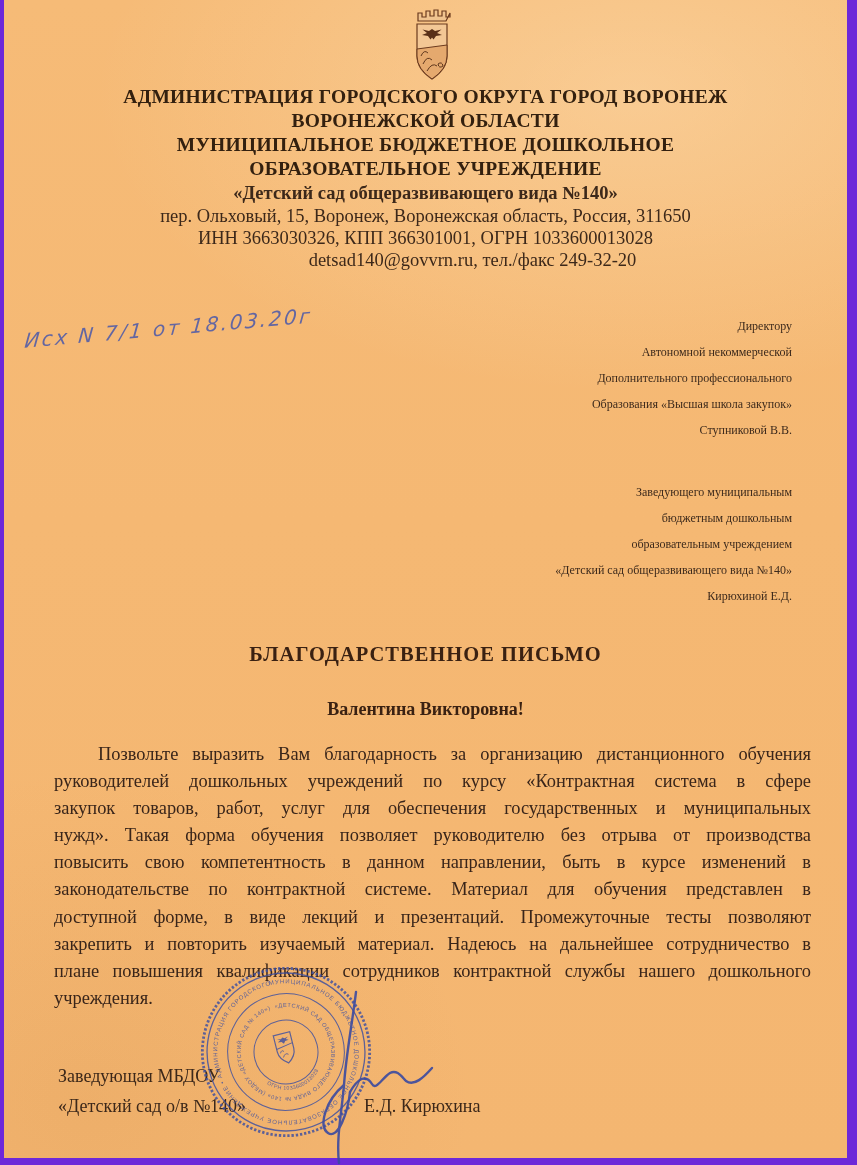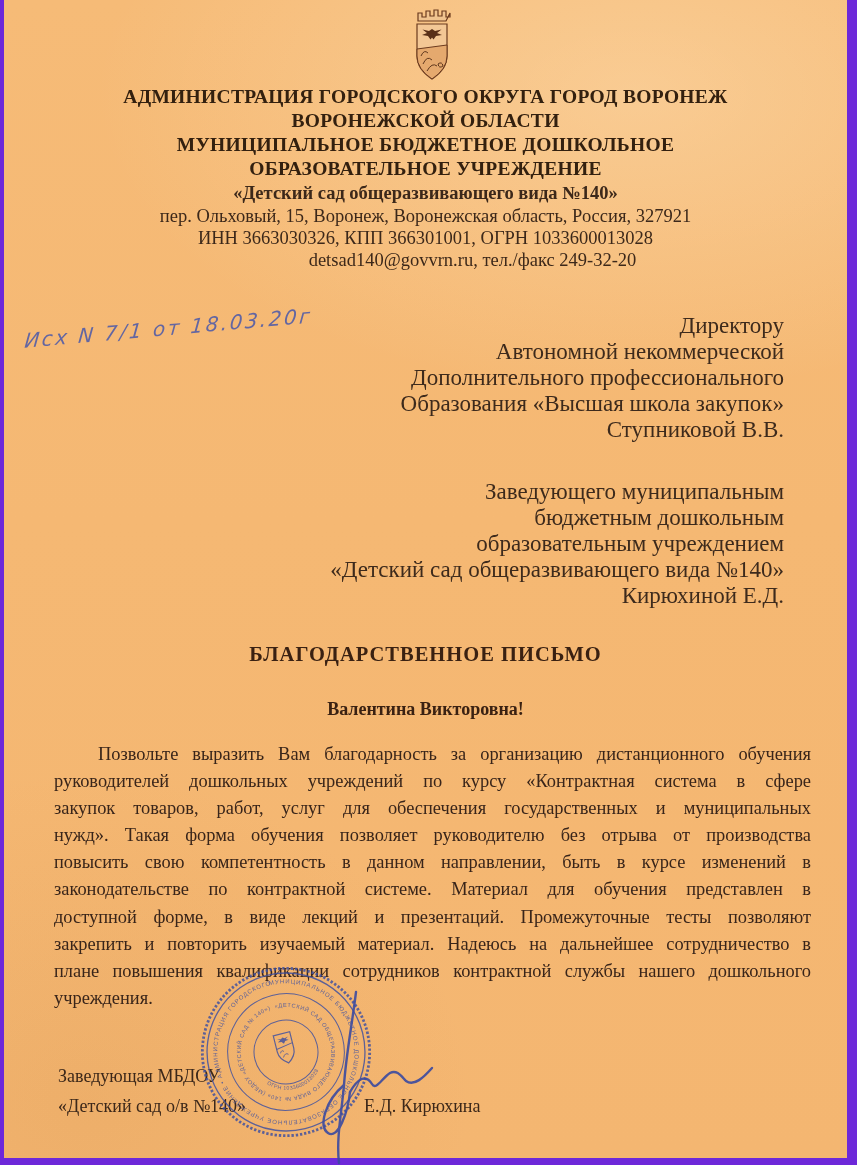--- a/index.html
+++ b/index.html
@@ -8,21 +8,21 @@
   #paper{position:absolute;left:4px;top:0;width:843px;height:1158px;
         background:
           radial-gradient(ellipse 900px 500px at 75% 8%, rgba(255,235,200,.35), rgba(255,255,255,0) 60%),
           radial-gradient(ellipse 700px 600px at 10% 95%, rgba(190,120,50,.12), rgba(255,255,255,0) 55%),
           linear-gradient(180deg,#f6bb77 0%,#f5b873 45%,#f4b671 100%);
   }
   .abs{position:absolute;}
   .ctr{left:0;width:843px;text-align:center;}
   .hline{font-weight:bold;font-size:19.5px;letter-spacing:.3px;color:#33200f;}
   .sub{font-size:18.5px;color:#3c281a;}
-  .right-block{right:63px;text-align:right;font-size:23px;line-height:26px;color:#3d2a1c;}
+  .right-block{right:55px;text-align:right;font-size:12px;line-height:26px;color:#3d2a1c;}
   .title{font-weight:bold;font-size:20.5px;letter-spacing:1px;color:#3a2112;}
   .salut{font-weight:bold;font-size:18px;color:#3a2112;}
   #body-par{left:50px;top:741px;width:757px;font-size:18.4px;line-height:27.1px;
         text-align:justify;text-indent:44px;word-spacing:7px;color:#39251a;}
   .sig-line{font-size:18px;color:#3c281a;}
   #hand-note{left:20px;top:316px;font-family:"DejaVu Sans",sans-serif;font-style:italic;
         font-size:20px;color:#4a58aa;transform:rotate(-5deg) skewX(-10deg);
         letter-spacing:2.5px;opacity:.85;white-space:nowrap;}
   #stamp{left:188px;top:958px;width:188px;height:188px;opacity:.82;transform:rotate(-14deg);}
   #signature-ink{left:280px;top:980px;width:170px;height:185px;}
@@ -47,21 +47,21 @@
         <path d="M27 65 q5 -9 10 -5"></path>
         <path d="M38 58 q4 -3 5 2 q-4 3 -5 -2"></path>
       </g>
     </svg>
 
     <div class="abs ctr hline" style="top:86px;">АДМИНИСТРАЦИЯ ГОРОДСКОГО ОКРУГА ГОРОД ВОРОНЕЖ</div>
     <div class="abs ctr hline" style="top:110px;">ВОРОНЕЖСКОЙ ОБЛАСТИ</div>
     <div class="abs ctr hline" style="top:158px;">ОБРАЗОВАТЕЛЬНОЕ УЧРЕЖДЕНИЕ</div>
     <div class="abs ctr hline" style="top:134px;">МУНИЦИПАЛЬНОЕ БЮДЖЕТНОЕ ДОШКОЛЬНОЕ</div>
     <div class="abs ctr sub" style="top:183px;font-weight:bold;">«Детский сад общеразвивающего вида №140»</div>
-    <div class="abs ctr sub" style="top:206px;">пер. Ольховый, 15, Воронеж, Воронежская область, Россия, 327921</div>
+    <div class="abs ctr sub" style="top:206px;">пер. Ольховый, 15, Воронеж, Воронежская область, Россия, 311650</div>
     <div class="abs ctr sub" style="top:228px;">ИНН 3663030326, КПП 366301001, ОГРН 1033600013028</div>
     <div class="abs ctr sub" style="top:250px;margin-left:47px;">detsad140@govvrn.ru, тел./факс 249-32-20</div>
 
     <div class="abs" id="hand-note">Исх N 7/1 от 18.03.20г</div>
 
     <div class="abs right-block" style="top:313px;">
       <div>Директору</div>
       <div>Автономной некоммерческой</div>
       <div>Дополнительного профессионального</div>
       <div>Образования «Высшая школа закупок»</div>

